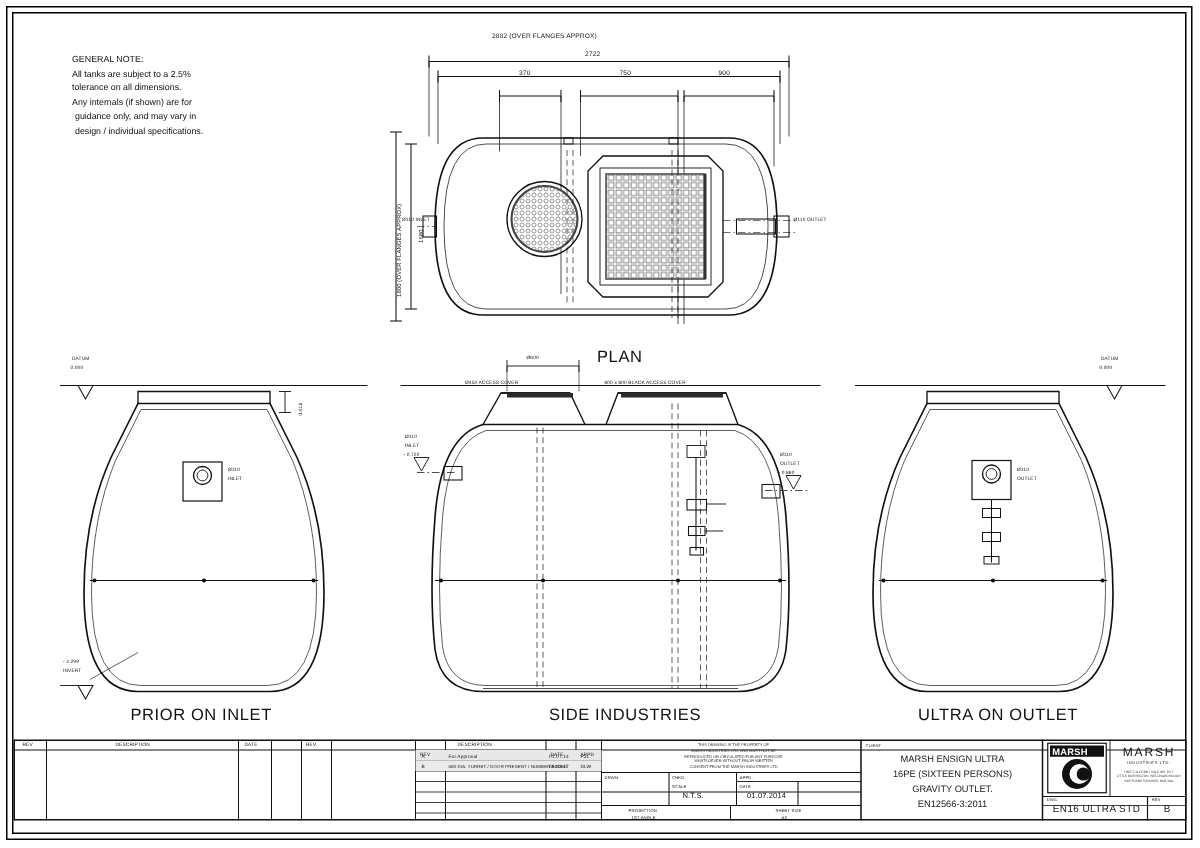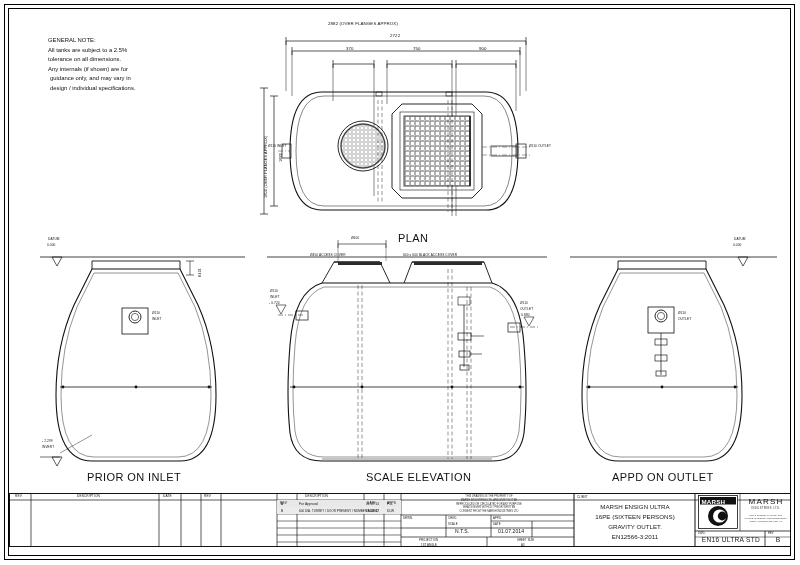--- a/index.html
+++ b/index.html
@@ -227,21 +227,21 @@
     <div class="txt t35" style="left:141px;top:18px;">600 x 600 BLACK ACCESS COVER</div>
 
     <div class="txt t35" style="left:8px;top:54px;">Ø110</div>
     <div class="txt t35" style="left:8px;top:60px;">INLET</div>
     <div class="txt t35" style="left:7px;top:66px;">- 0.720</div>
 
     <div class="txt t35" style="left:258px;top:66px;">Ø110</div>
     <div class="txt t35" style="left:258px;top:72px;">OUTLET</div>
     <div class="txt t35" style="left:257px;top:78px;">- 0.880</div>
 
-    <div class="vtitle" style="left:104px;top:236px;">SCALE ELEVATION</div>
+    <div class="vtitle" style="left:104px;top:236px;">SIDE INDUSTRIES</div>
   </div>
 
   <div class="abs" style="left:552px;top:235px;width:235px;height:250px;">
     <svg width="235" height="250" viewBox="0 0 235 250">
       <line x1="18" y1="22" x2="225" y2="22" stroke="#111" stroke-width="0.8"></line>
       <polygon points="186,22 196,22 191,31" fill="none" stroke="#111" stroke-width="0.7"></polygon>
 
       <path d="M 66 34 L 154 34 L 172 70 Q 190 110 190 160 Q 190 226 154 226 L 66 226 Q 30 226 30 160 Q 30 110 48 70 Z" fill="none" stroke="#111" stroke-width="1.1"></path>
       <path d="M 68 38 L 152 38 L 169 72 Q 185 111 185 160 Q 185 222 152 222 L 68 222 Q 35 222 35 160 Q 35 111 51 72 Z" fill="none" stroke="#111" stroke-width="0.45"></path>
       <path d="M 66 34 L 66 26 L 154 26 L 154 34" fill="none" stroke="#111" stroke-width="0.9"></path>
@@ -256,21 +256,21 @@
       <circle cx="109" cy="81" r="3.6" fill="none" stroke="#111" stroke-width="0.6"></circle>
       <line x1="109" y1="98" x2="109" y2="140" stroke="#111" stroke-width="0.7"></line>
       <rect x="103" y="104" width="12" height="6" fill="none" stroke="#111" stroke-width="0.65"></rect>
       <rect x="103" y="120" width="12" height="6" fill="none" stroke="#111" stroke-width="0.65"></rect>
       <rect x="104" y="136" width="10" height="5" fill="none" stroke="#111" stroke-width="0.65"></rect>
     </svg>
     <div class="txt t35" style="left:182px;top:2px;">DATUM</div>
     <div class="txt t35" style="left:181px;top:8px;">0.000</div>
     <div class="txt t35" style="left:126px;top:76px;">Ø110</div>
     <div class="txt t35" style="left:126px;top:82px;">OUTLET</div>
-    <div class="vtitle" style="left:60px;top:236px;">APPD ON OUTLET</div>
+    <div class="vtitle" style="left:60px;top:236px;">ULTRA ON OUTLET</div>
   </div>
 
   <div class="abs" style="left:9px;top:493px;width:782px;height:54px;">
     <svg width="782" height="54" viewBox="0 0 782 54">
 
       <rect x="0.5" y="0.5" width="781" height="53" fill="none" stroke="#111" stroke-width="1"></rect>
 
       <line x1="0" y1="7" x2="782" y2="7" stroke="#111" stroke-width="0.7"></line>
 
       <line x1="22" y1="0" x2="22" y2="54" stroke="#111" stroke-width="0.7"></line>

